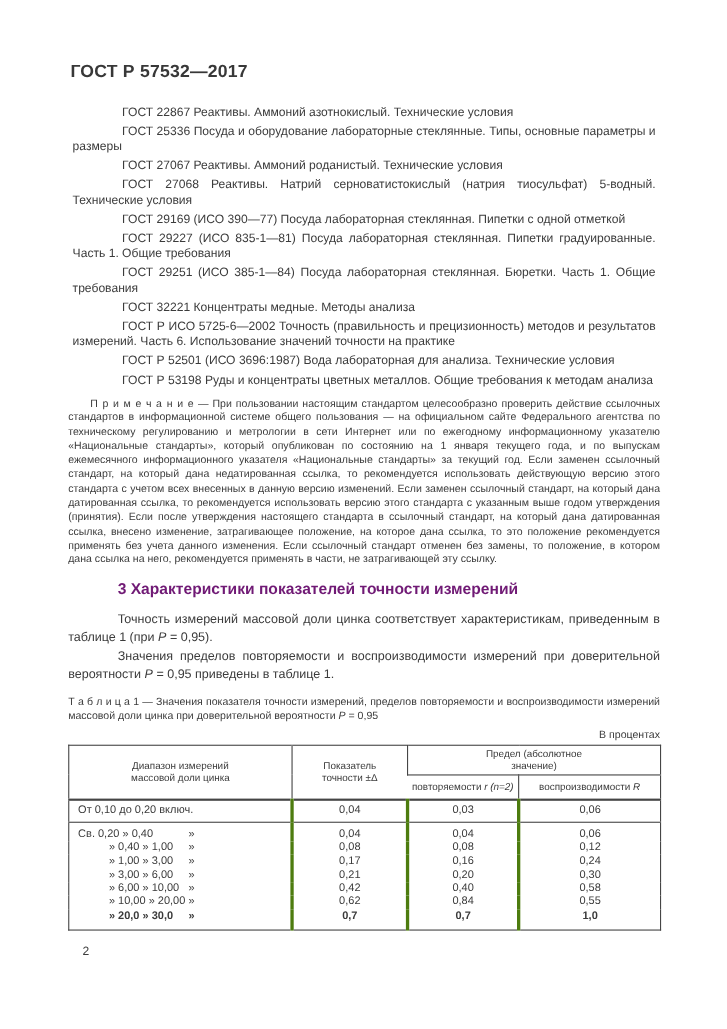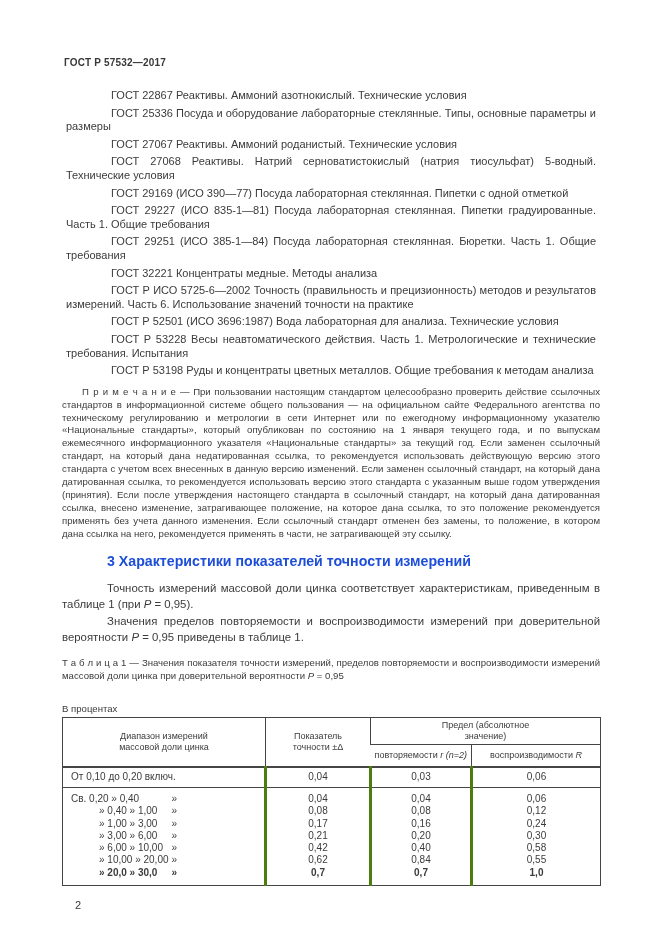--- a/index.html
+++ b/index.html
@@ -12,21 +12,21 @@
     width: 661px;
     height: 935px;
     box-sizing: border-box;
     padding: 57px 61px 0 62px;
     background: #ffffff;
     color: #3b3b3b;
     font-family: "Liberation Sans", sans-serif;
     overflow: hidden;
   }
   .doc-header {
-    font-size: 10px;
+    font-size: 16px;
     font-weight: bold;
     letter-spacing: 0.2px;
     color: #383838;
     margin-left: 2px;
   }
   .refs {
     margin-top: 21px;
   }
   .refs p {
     margin: 4px;
@@ -42,42 +42,43 @@
     text-align: justify;
     text-indent: 20px;
   }
   .note .note-label {
     letter-spacing: 0.3px;
   }
   h2.section-title {
     margin: 12px 0 0 45px;
     font-size: 14.2px;
     font-weight: bold;
-    color: #1d4ed8;
+    color: #701a75;
   }
   .body-para {
     margin: 0;
     font-size: 11.4px;
     line-height: 16.6px;
     text-align: justify;
     text-indent: 45px;
   }
   .body-para.first {
     margin-top: 11px;
   }
   .ital { font-style: italic; }
   .tbl-caption {
     margin: 10px 0 0 0;
     font-size: 9.6px;
     line-height: 13.5px;
     text-align: justify;
   }
   .units {
-    margin-top: 20px;
+    margin-top: 4px;
     font-size: 9.6px;
+    text-align: right;
   }
   table.data {
     margin-top: 3px;
     width: 538px;
     border-collapse: collapse;
     table-layout: fixed;
     border: 1px solid #454545;
   }
   table.data col.c1 { width: 203px; }
   table.data col.c2 { width: 105px; }
@@ -138,21 +139,20 @@
     <p>ГОСТ 22867 Реактивы. Аммоний азотнокислый. Технические условия</p>
     <p>ГОСТ 25336 Посуда и оборудование лабораторные стеклянные. Типы, основные параметры и размеры</p>
     <p>ГОСТ 27067 Реактивы. Аммоний роданистый. Технические условия</p>
     <p>ГОСТ 27068 Реактивы. Натрий серноватистокислый (натрия тиосульфат) 5-водный. Технические условия</p>
     <p>ГОСТ 29169 (ИСО 390—77) Посуда лабораторная стеклянная. Пипетки с одной отметкой</p>
     <p>ГОСТ 29227 (ИСО 835-1—81) Посуда лабораторная стеклянная. Пипетки градуированные. Часть 1. Общие требования</p>
     <p>ГОСТ 29251 (ИСО 385-1—84) Посуда лабораторная стеклянная. Бюретки. Часть 1. Общие требования</p>
     <p>ГОСТ 32221 Концентраты медные. Методы анализа</p>
     <p>ГОСТ Р ИСО 5725-6—2002 Точность (правильность и прецизионность) методов и результатов измерений. Часть 6. Использование значений точности на практике</p>
     <p>ГОСТ Р 52501 (ИСО 3696:1987) Вода лабораторная для анализа. Технические условия</p>
-    <p>ГОСТ Р 53228 Весы неавтоматического действия. Часть 1. Метрологические и технические требования. Испытания</p>
     <p>ГОСТ Р 53198 Руды и концентраты цветных металлов. Общие требования к методам анализа</p>
   </div>
 
   <p class="note"><span class="note-label">П р и м е ч а н и е</span><span> — При пользовании настоящим стандартом целесообразно проверить действие ссылочных стандартов в информационной системе общего пользования — на официальном сайте Федерального агентства по техническому регулированию и метрологии в сети Интернет или по ежегодному информационному указателю «Национальные стандарты», который опубликован по состоянию на 1 января текущего года, и по выпускам ежемесячного информационного указателя «Национальные стандарты» за текущий год. Если заменен ссылочный стандарт, на который дана недатированная ссылка, то рекомендуется использовать действующую версию этого стандарта с учетом всех внесенных в данную версию изменений. Если заменен ссылочный стандарт, на который дана датированная ссылка, то рекомендуется использовать версию этого стандарта с указанным выше годом утверждения (принятия). Если после утверждения настоящего стандарта в ссылочный стандарт, на который дана датированная ссылка, внесено изменение, затрагивающее положение, на которое дана ссылка, то это положение рекомендуется применять без учета данного изменения. Если ссылочный стандарт отменен без замены, то положение, в котором дана ссылка на него, рекомендуется применять в части, не затрагивающей эту ссылку.</span></p>
 
   <h2 class="section-title">3 Характеристики показателей точности измерений</h2>
 
   <p class="body-para first"><span>Точность измерений массовой доли цинка соответствует характеристикам, приведенным в таблице 1 (при </span><span class="ital">P</span><span> = 0,95).</span></p>
 
   <p class="body-para"><span>Значения пределов повторяемости и воспроизводимости измерений при доверительной вероятности </span><span class="ital">P</span><span> = 0,95 приведены в таблице 1.</span></p>

